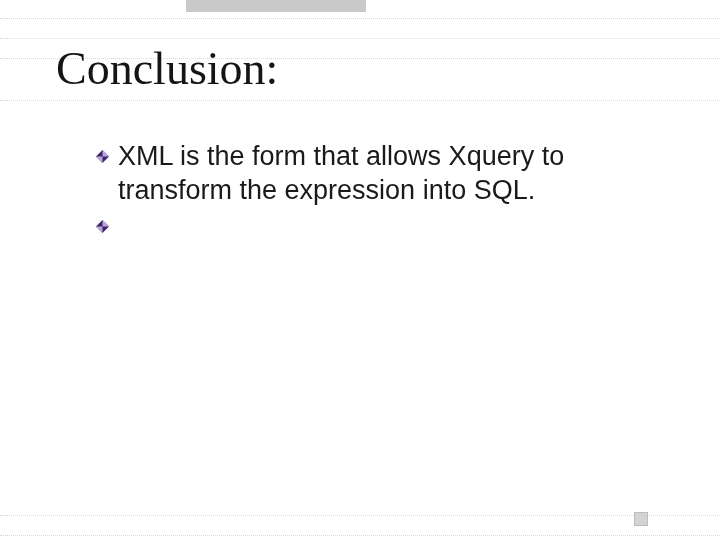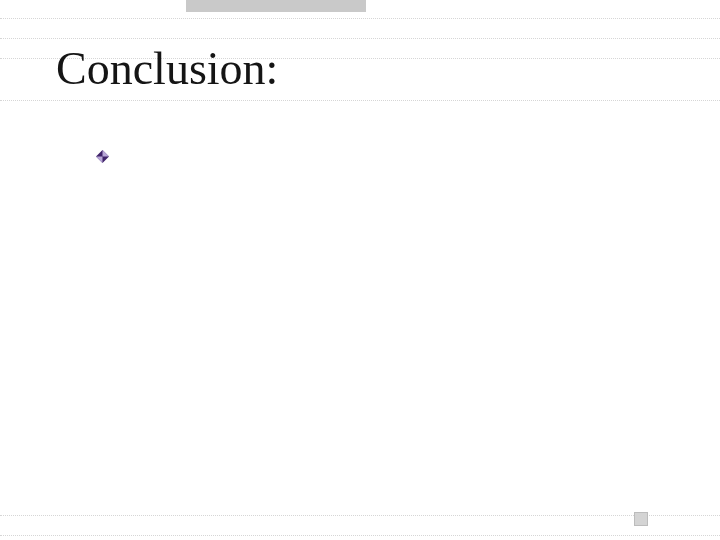--- a/index.html
+++ b/index.html
@@ -96,20 +96,30 @@
   <div class="dotline dots2"></div>
   <div class="dotline dots3"></div>
   <div class="dotline dots4"></div>
   <div class="dotline dots5"></div>
   <div class="dotline dots6"></div>
 
   <div class="title">Conclusion:</div>
 
   <div class="body">
 
+    <div class="bullet-item">
+      <span class="bullet-icon">
+        <svg width="13" height="13" viewBox="0 0 12 12">
+          <polygon points="6,0 12,6 6,12 0,6" fill="#40246a"></polygon>
+          <polygon points="6,0 12,6 6,6" fill="#b9a8d8"></polygon>
+          <polygon points="0,6 6,12 6,6" fill="#b9a8d8"></polygon>
+        </svg>
+      </span>
+      <span>XML is the form that allows Xquery to transform the expression into SQL.</span>
+    </div>
 
     <div class="bullet-item">
       <span class="bullet-icon">
         <svg width="13" height="13" viewBox="0 0 12 12">
           <polygon points="6,0 12,6 6,12 0,6" fill="#40246a"></polygon>
           <polygon points="6,0 12,6 6,6" fill="#b9a8d8"></polygon>
           <polygon points="0,6 6,12 6,6" fill="#b9a8d8"></polygon>
         </svg>
       </span>
     </div>

